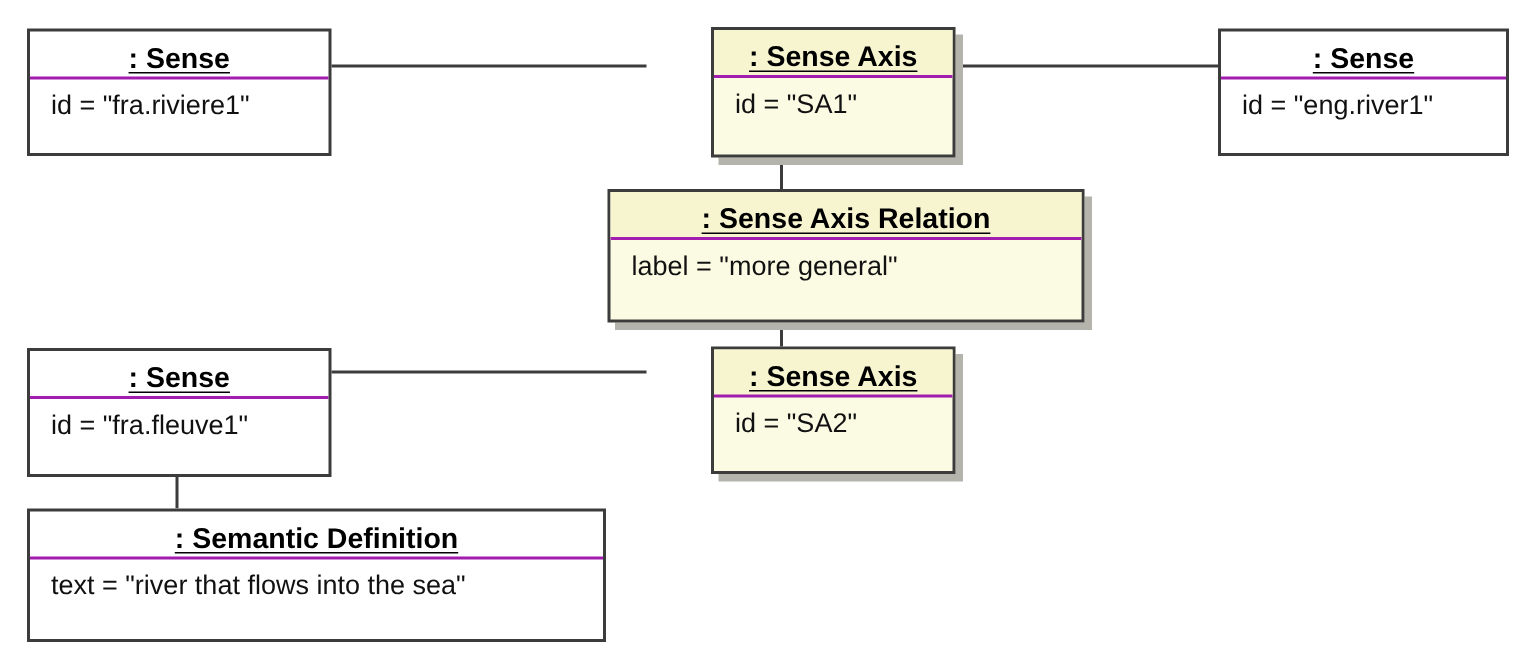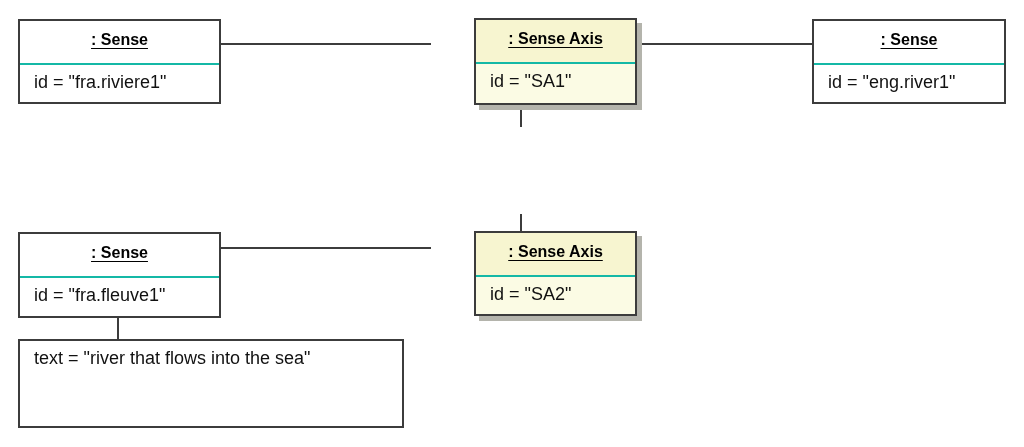--- a/index.html
+++ b/index.html
@@ -39,27 +39,27 @@
   .obj.yellow {
     background: #fbfbe4;
     border-color: #3c3c3c;
     margin-left: 44px;
   }
   .obj.yellow .obj-title {
     background: #f7f5d0;
   }
   .obj-title {
     box-sizing: border-box;
-    height: 44px;
+    height: 32px;
     line-height: 38px;
     text-align: center;
     font-weight: bold;
-    font-size: 16px;
+    font-size: 19px;
     color: #000000;
-    border-bottom: 2px solid #14b8a6;
+    border-bottom: 2px solid #a21caf;
     white-space: nowrap;
     overflow: hidden;
   }
   .obj-title span {
     text-decoration: underline;
     text-underline-offset: 3px;
   }
   .obj-body {
     box-sizing: border-box;
     flex: 1;
@@ -101,32 +101,41 @@
     <div class="obj-body">id = "SA1"</div>
   </div>
 
   <div class="obj" style="left:812px; top:19px; width:194px; height:85px;">
     <div class="obj-title">
       <span>: Sense</span>
     </div>
     <div class="obj-body">id = "eng.river1"</div>
   </div>
 
+  <div class="obj yellow shadowed" style="left:361px; top:126px; width:318px; height:89px;">
+    <div class="obj-title">
+      <span>: Sense Axis Relation</span>
+    </div>
+    <div class="obj-body">label = "more general"</div>
+  </div>
 
   <div class="obj" style="left:18px; top:232px; width:203px; height:86px;">
     <div class="obj-title">
       <span>: Sense</span>
     </div>
     <div class="obj-body">id = "fra.fleuve1"</div>
   </div>
 
   <div class="obj yellow shadowed" style="left:430px; top:231px; width:163px; height:85px;">
     <div class="obj-title">
       <span>: Sense Axis</span>
     </div>
     <div class="obj-body">id = "SA2"</div>
   </div>
 
   <div class="obj" style="left:18px; top:339px; width:386px; height:89px;">
+    <div class="obj-title">
+      <span>: Semantic Definition</span>
+    </div>
     <div class="obj-body">text = "river that flows into the sea"</div>
   </div>
 
 </div>
 
 </body></html>

